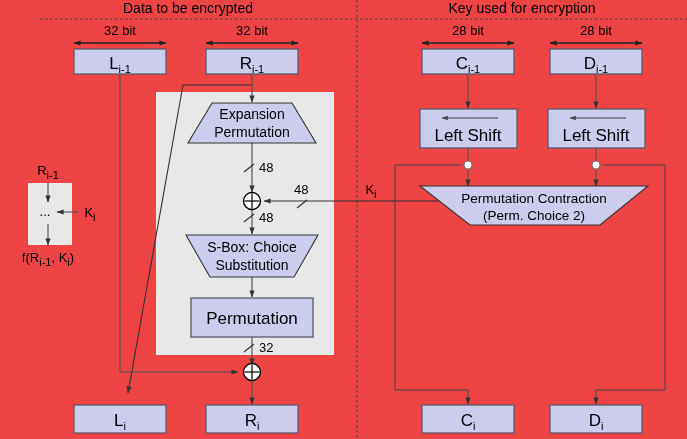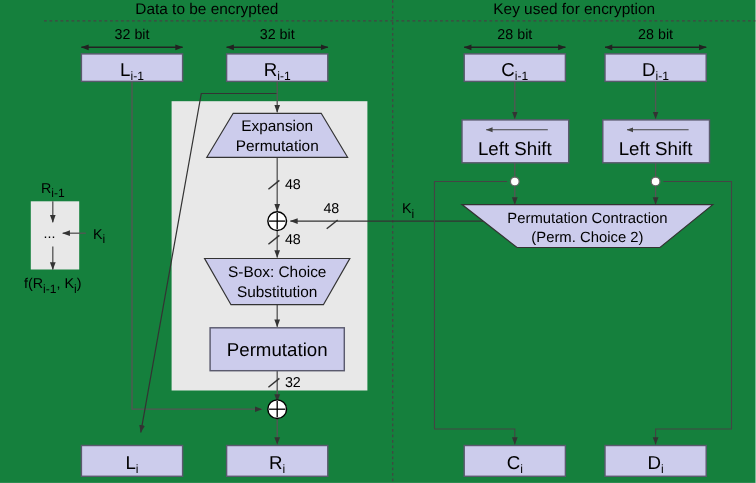--- a/index.html
+++ b/index.html
@@ -4,21 +4,21 @@
 <style>
   html, body {
     margin: 0;
     padding: 0;
     background: #ffffff;
   }
   #root {
     position: relative;
     width: 687px;
     height: 439px;
-    background: #15803d;
+    background: #ef4444;
     font-family: "Liberation Sans", sans-serif;
     overflow: hidden;
   }
   svg.diagram {
     position: absolute;
     left: 0;
     top: 0;
     width: 687px;
     height: 439px;
   }

